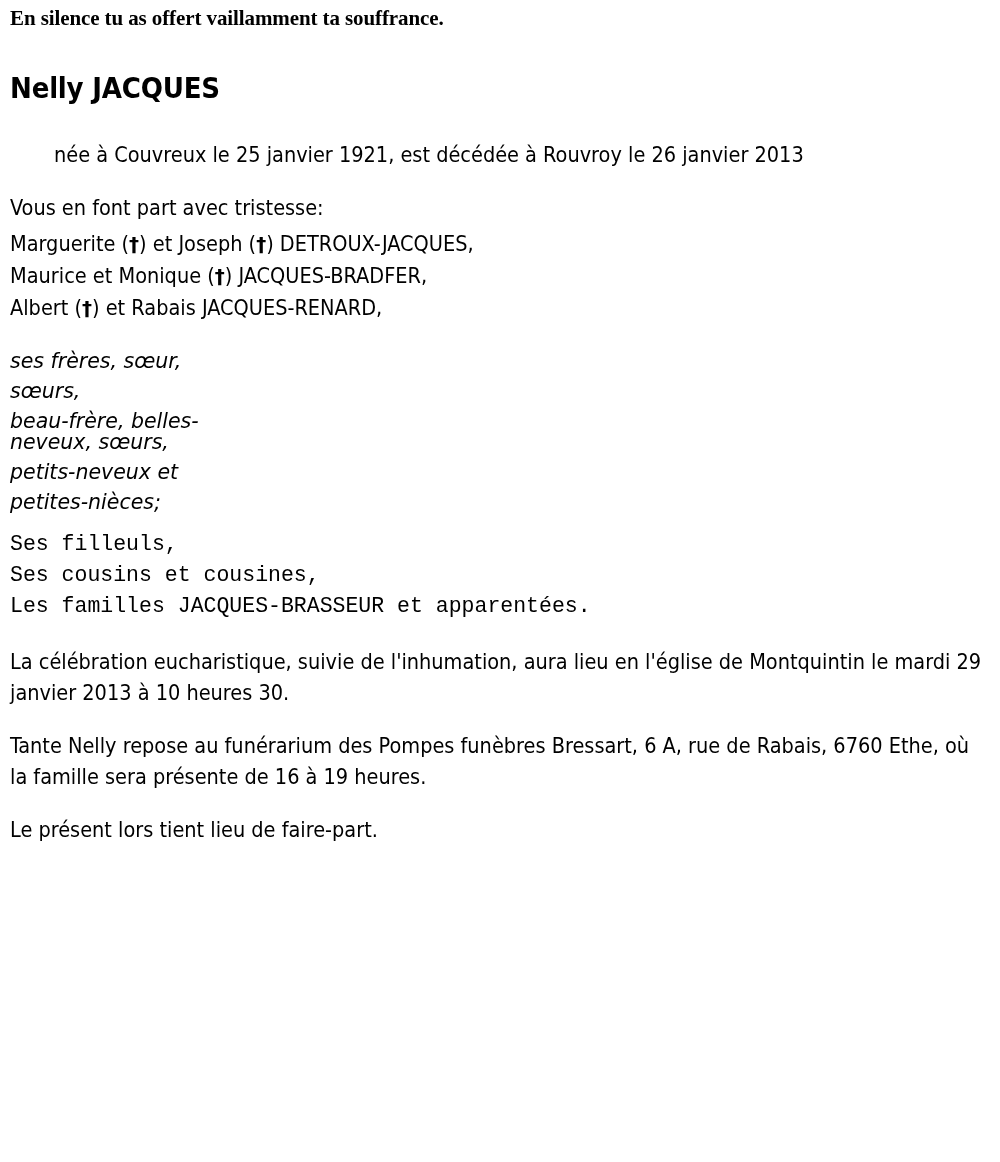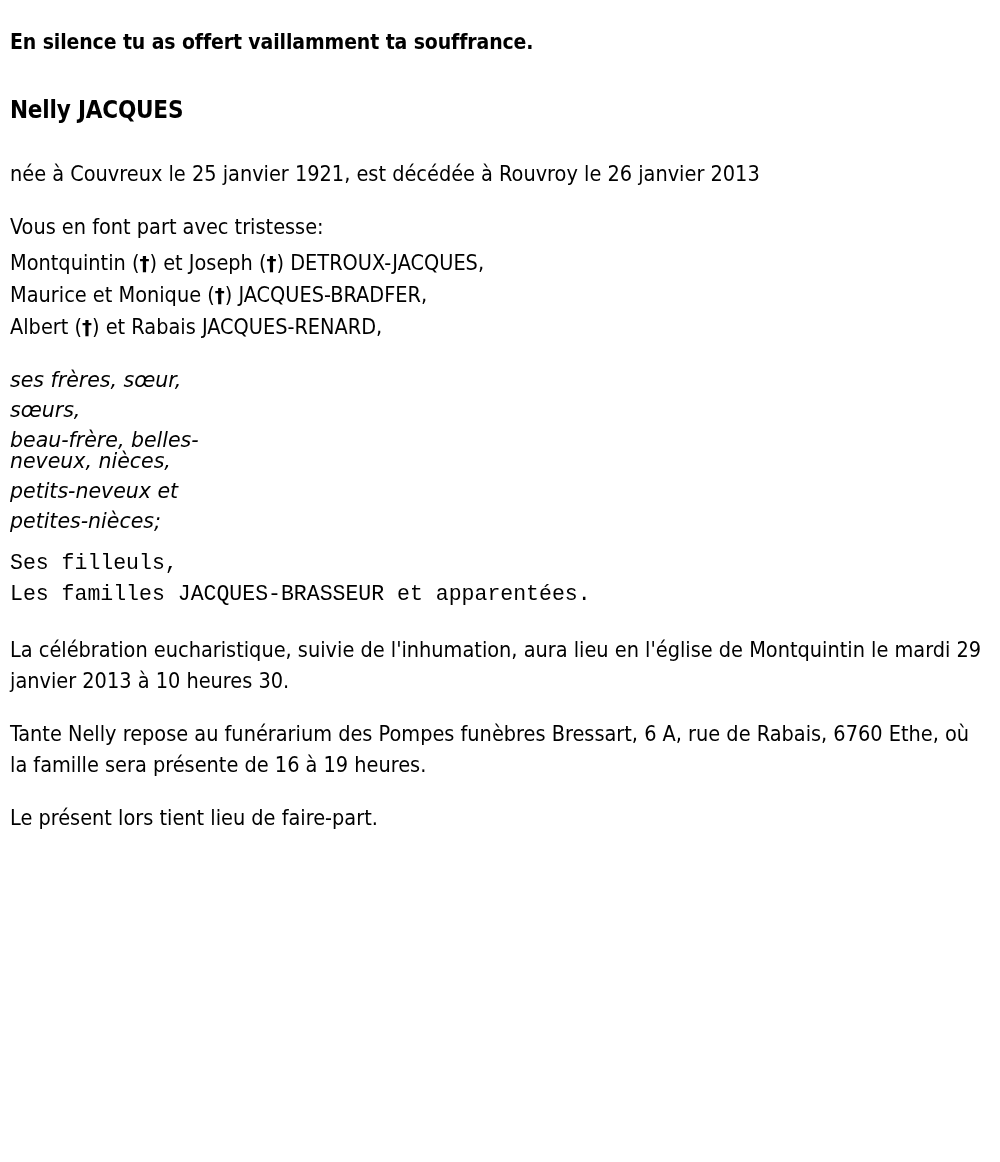--- a/index.html
+++ b/index.html
@@ -24,39 +24,39 @@
     padding: 0 10px;
   }
 
   
   .epitaph {
     font-weight: bold;
     font-size: 21px;
     line-height: 1.0;
     letter-spacing: -0.1px;
   }
-  .epitaph-line-1 { padding-top: 32px; }
+  .epitaph-line-1 { padding-top: 8px; font-family: Liberation Serif, serif; }
   .epitaph-line-2 { padding-top: 24px; }
 
   
   .name-heading {
     font-weight: bold;
-    font-size: 24px;
+    font-size: 29px;
     line-height: 1.0;
     padding-top: 45px;
     letter-spacing: -0.2px;
   }
 
   
   .para {
     font-size: 21.5px;
     line-height: 31px;
     font-weight: normal;
   }
-  .para-gap-lg { padding-top: 36px; }
+  .para-gap-lg { padding-top: 36px; margin-left: 44px; }
   .para-gap-md { padding-top: 22px; }
   .para-gap-sm { padding-top: 5px; }
 
   .para .ln { display: block; white-space: pre; }
   .para .ln-wrap { display: block; }
 
   .dagger {
     font-weight: bold;
     font-family: "DejaVu Sans", "Liberation Sans", sans-serif;
     font-size: 20px;
@@ -85,41 +85,42 @@
   <div class="epitaph epitaph-line-1">En silence tu as offert vaillamment ta souffrance.</div>
 
 
   <div class="name-heading">Nelly JACQUES</div>
 
   <div class="para para-gap-lg">née à Couvreux le 25 janvier 1921, est décédée à Rouvroy le 26 janvier 2013</div>
 
   <div class="para para-gap-md">Vous en font part avec tristesse:</div>
 
   <div class="para para-gap-sm">
-    <span class="ln"><span>Montquintin (</span><span class="dagger">†</span><span>) et Joseph (</span><span class="dagger">†</span><span>) DETROUX-JACQUES,</span></span>
+    <span class="ln"><span>Marguerite (</span><span class="dagger">†</span><span>) et Joseph (</span><span class="dagger">†</span><span>) DETROUX-JACQUES,</span></span>
 
     <span class="ln"><span>Maurice et Monique (</span><span class="dagger">†</span><span>) JACQUES-BRADFER,</span></span>
 
     <span class="ln"><span>Albert (</span><span class="dagger">†</span><span>) et Rabais JACQUES-RENARD,</span></span>
   </div>
 
   <div class="relations relations-primary">
     <span class="ln">ses frères, sœur,</span>
     <span class="ln">sœurs,</span>
     <span class="ln">beau-frère, belles-</span>
   </div>
 
   <div class="relations relations-secondary">
-    <span class="ln">neveux, nièces,</span>
+    <span class="ln">neveux, sœurs,</span>
     <span class="ln">petits-neveux et</span>
     <span class="ln">petites-nièces;</span>
   </div>
 
   <div class="para block-body-lower">
     <span class="ln-wrap">Ses filleuls,</span>
+    <span class="ln-wrap">Ses cousins et cousines,</span>
     <span class="ln-wrap">Les familles JACQUES-BRASSEUR et apparentées.</span>
   </div>
 
   <div class="para closing-block">La célébration eucharistique, suivie de l'inhumation, aura lieu en l'église de Montquintin le mardi 29 janvier 2013 à 10 heures 30.</div>
 
   <div class="para para-gap-md">Tante Nelly repose au funérarium des Pompes funèbres Bressart, 6 A, rue de Rabais, 6760 Ethe, où la famille sera présente de 16 à 19 heures.</div>
 
 
   <div class="para para-gap-md">Le présent lors tient lieu de faire-part.</div>
 

